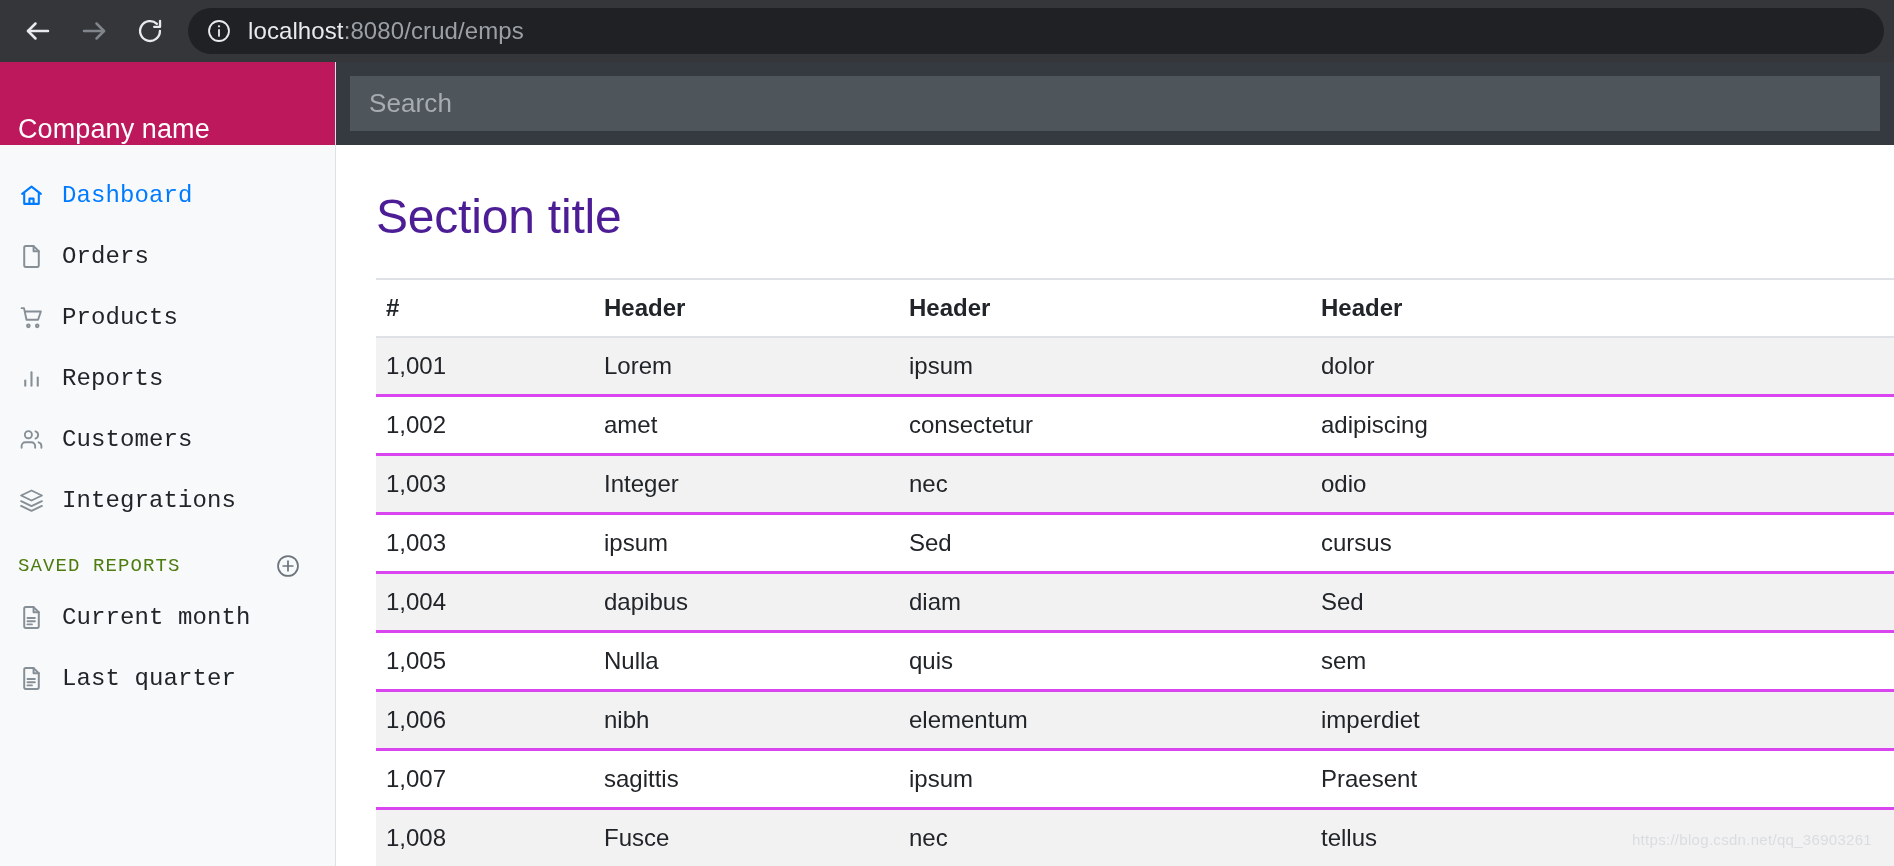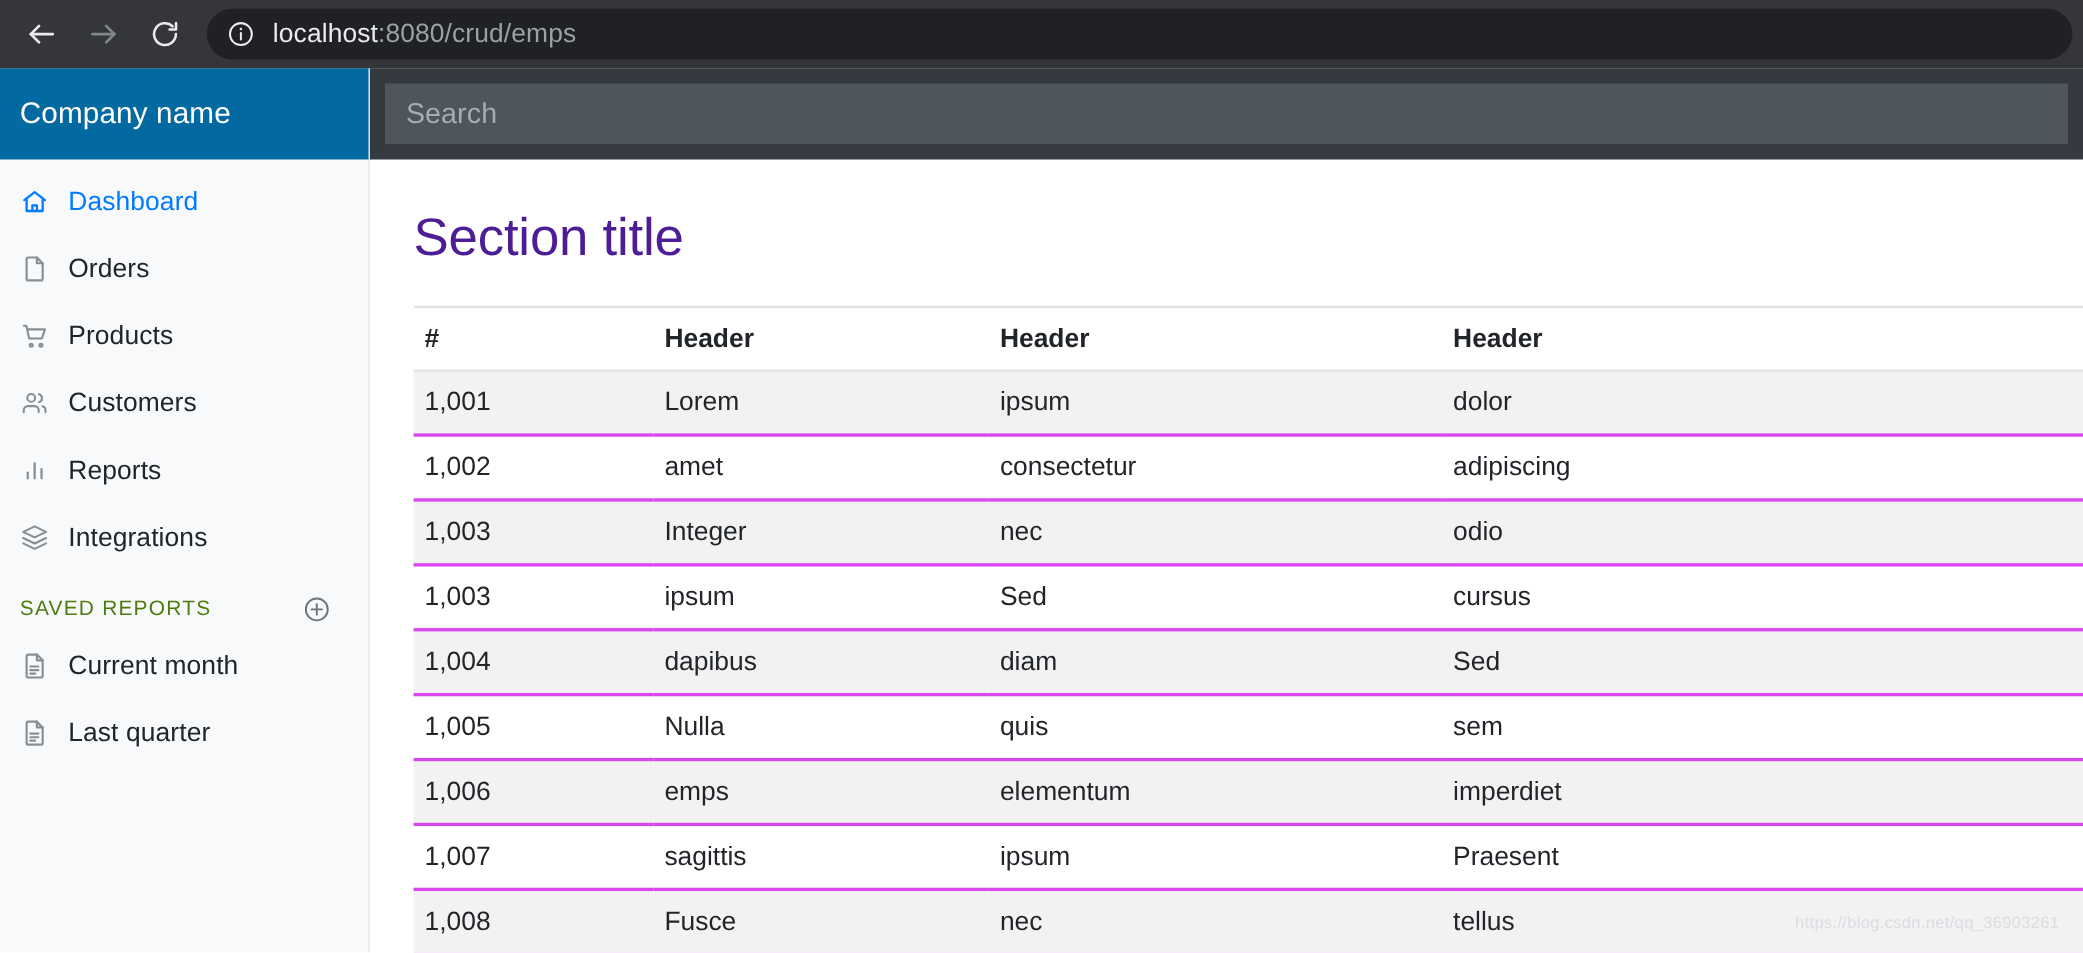--- a/index.html
+++ b/index.html
@@ -66,36 +66,37 @@
     display: flex;
     flex-direction: column;
     background: #f8f9fa;
     border-right: 1px solid #dee2e6;
     position: relative;
     z-index: 5;
   }
   .brand {
     height: 83px;
     flex: 0 0 83px;
-    background: #0369a1;
-    display: flex;
-    align-items: center;
+    background: #be185d;
+    display: flex;
+    align-items: flex-end;
     padding-left: 18px;
   }
   .brand-text {
     color: #fff;
     font-size: 27px;
     font-weight: 400;
     letter-spacing: 0.1px;
   }
 
   .sidebar-nav {
     flex: 1 1 auto;
-    padding-top: 8px;
+    padding-top: 20px;
     overflow: hidden;
+    font-family: Liberation Mono, monospace;
   }
   .nav-item {
     display: flex;
     align-items: center;
     height: 61px;
     padding-left: 18px;
     gap: 18px;
   }
   .nav-item .ico {
     width: 26px; height: 26px;
@@ -282,39 +283,39 @@
             <circle cx="9" cy="20" r="1.3"></circle>
               <circle cx="17.5" cy="20" r="1.3"></circle>
             <path d="M2.5 3h2.3l2.4 11.2h11.1L21 6.2H6.1"></path>
           </svg>
         </span>
         <span class="label">Products</span>
       </div>
 
       <div class="nav-item">
         <span class="ico">
+          <svg width="25" height="25" viewBox="0 0 24 24" fill="none" stroke="currentColor" stroke-width="2" stroke-linecap="round">
+            <line x1="12" y1="19" x2="12" y2="6"></line>
+            <line x1="18" y1="19" x2="18" y2="11"></line>
+            <line x1="6" y1="19" x2="6" y2="14"></line>
+          </svg>
+        </span>
+        <span class="label">Reports</span>
+      </div>
+
+      <div class="nav-item">
+        <span class="ico">
           <svg width="25" height="25" viewBox="0 0 24 24" fill="none" stroke="currentColor" stroke-width="1.8" stroke-linecap="round" stroke-linejoin="round">
             <path d="M15.5 20v-1.8a3.6 3.6 0 0 0-3.6-3.6H6.1A3.6 3.6 0 0 0 2.5 18.2V20"></path>
             <circle cx="9" cy="7.4" r="3.4"></circle>
             <path d="M21.5 20v-1.8a3.6 3.6 0 0 0-2.7-3.5"></path>
             <path d="M15.8 4.2a3.6 3.6 0 0 1 0 6.9"></path>
           </svg>
         </span>
         <span class="label">Customers</span>
-      </div>
-
-      <div class="nav-item">
-        <span class="ico">
-          <svg width="25" height="25" viewBox="0 0 24 24" fill="none" stroke="currentColor" stroke-width="2" stroke-linecap="round">
-            <line x1="12" y1="19" x2="12" y2="6"></line>
-            <line x1="18" y1="19" x2="18" y2="11"></line>
-            <line x1="6" y1="19" x2="6" y2="14"></line>
-          </svg>
-        </span>
-        <span class="label">Reports</span>
       </div>
 
       <div class="nav-item">
         <span class="ico">
           <svg width="25" height="25" viewBox="0 0 24 24" fill="none" stroke="currentColor" stroke-width="1.8" stroke-linecap="round" stroke-linejoin="round">
             <polygon points="12 2.4 22 7.2 12 12 2 7.2 12 2.4"></polygon>
             <polyline points="2 12.6 12 17.4 22 12.6"></polyline>
             <polyline points="2 17.2 12 22 22 17.2"></polyline>
           </svg>
         </span>
@@ -412,21 +413,21 @@
               <td>Sed</td>
             </tr>
             <tr>
               <td>1,005</td>
               <td>Nulla</td>
               <td>quis</td>
               <td>sem</td>
             </tr>
             <tr>
               <td>1,006</td>
-              <td>emps</td>
+              <td>nibh</td>
               <td>elementum</td>
               <td>imperdiet</td>
             </tr>
             <tr>
               <td>1,007</td>
               <td>sagittis</td>
               <td>ipsum</td>
               <td>Praesent</td>
             </tr>
             <tr>

